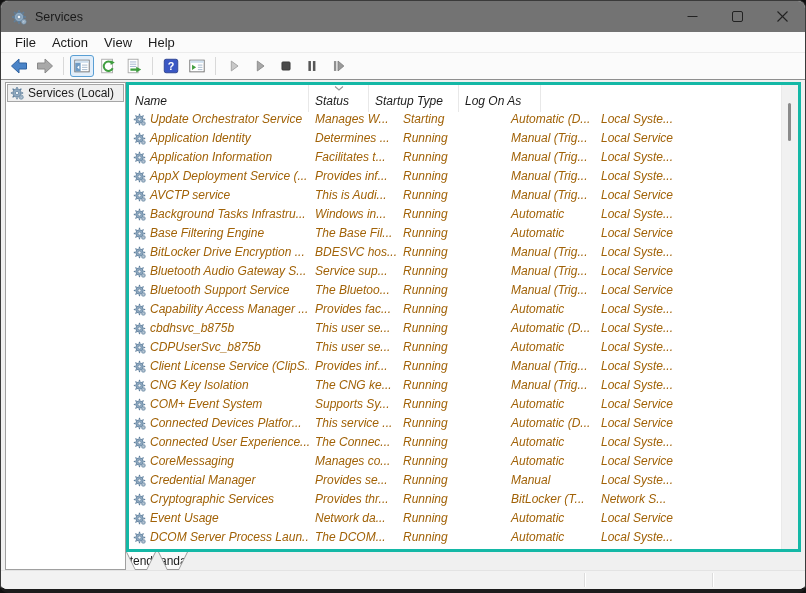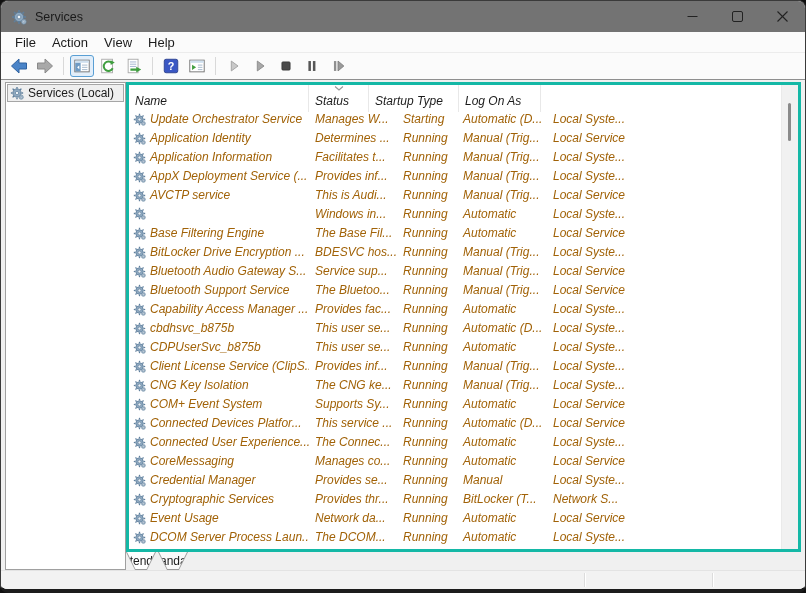--- a/index.html
+++ b/index.html
@@ -33,21 +33,21 @@
   .lheader { height:27px; display:flex; flex:0 0 auto; font-size:12px; color:#1b1b1b; }
   .hcell { display:flex; align-items:center; padding:4px 0 0 6px; border-right:1px solid #e8e8e8; position:relative; white-space:nowrap; overflow:hidden; }
   .hc-name { width:180px; } .hc-desc { width:88px; } .hc-status { width:60px; }
   .hc-startup { width:90px; } .hc-logon { width:82px; }
   .sort-chevron { position:absolute; top:1px; left:50%; transform:translateX(-50%); }
   
   .rows { flex:1 1 auto; overflow:hidden; }
   .row { height:19px; display:flex; align-items:flex-start; font-size:12px; color:#a16207; }
   .cell { white-space:nowrap; overflow:hidden; padding-left:6px; }
   .c-name { width:180px; display:flex; align-items:center; gap:4px; padding-left:4px; }
-  .c-desc { width:88px; } .c-status { width:60px; } .c-startup { width:90px; } .c-logon { width:82px; }
+  .c-desc { width:88px; } .c-status { width:60px; } .c-startup { width:90px;margin-left:48px; } .c-logon { width:82px; }
   .gear { flex:0 0 auto; }
   
   .vscroll { position:absolute; top:0; right:0; width:17px; bottom:0; background:#f1f1f1; border-left:1px solid #eaeaea; }
   .vthumb { position:absolute; top:18px; right:7px; width:3px; height:38px; background:#8a8a8a; border-radius:2px; }
   
   .tabstrip { height:18px; flex:0 0 auto; display:flex; gap:2px; background:#f0f0f0; }
   .tab { position:relative; height:18px; padding:0 15px; clip-path:polygon(0 0, 100% 0, calc(100% - 9px) 100%, 9px 100%); background:#9a9a9a; }
   .tab-inner { position:absolute; inset:0 1px 1px 1px; clip-path:polygon(0 0, 100% 0, calc(100% - 8.4px) 100%, 8.4px 100%); background:#fafafa; display:flex; align-items:center; justify-content:center; font-size:12px; color:#1b1b1b; }
   .tab.active .tab-inner { background:#ffffff; }
   
@@ -309,20 +309,21 @@
     <div class="cell c-status">Running</div>
     <div class="cell c-startup">Manual (Trig...</div>
     <div class="cell c-logon">Local Service</div>
   </div>
 
   <div class="row">
     <div class="cell c-name">
       <svg class="gear" width="13" height="13" viewBox="0 0 16 16">
                   <use href="#gearsym"></use>
                 </svg>
+      <span>Background Tasks Infrastru...</span>
     </div>
     <div class="cell c-desc">Windows in...</div>
     <div class="cell c-status">Running</div>
     <div class="cell c-startup">Automatic</div>
     <div class="cell c-logon">Local Syste...</div>
   </div>
 
   <div class="row">
     <div class="cell c-name">
       <svg class="gear" width="13" height="13" viewBox="0 0 16 16">

